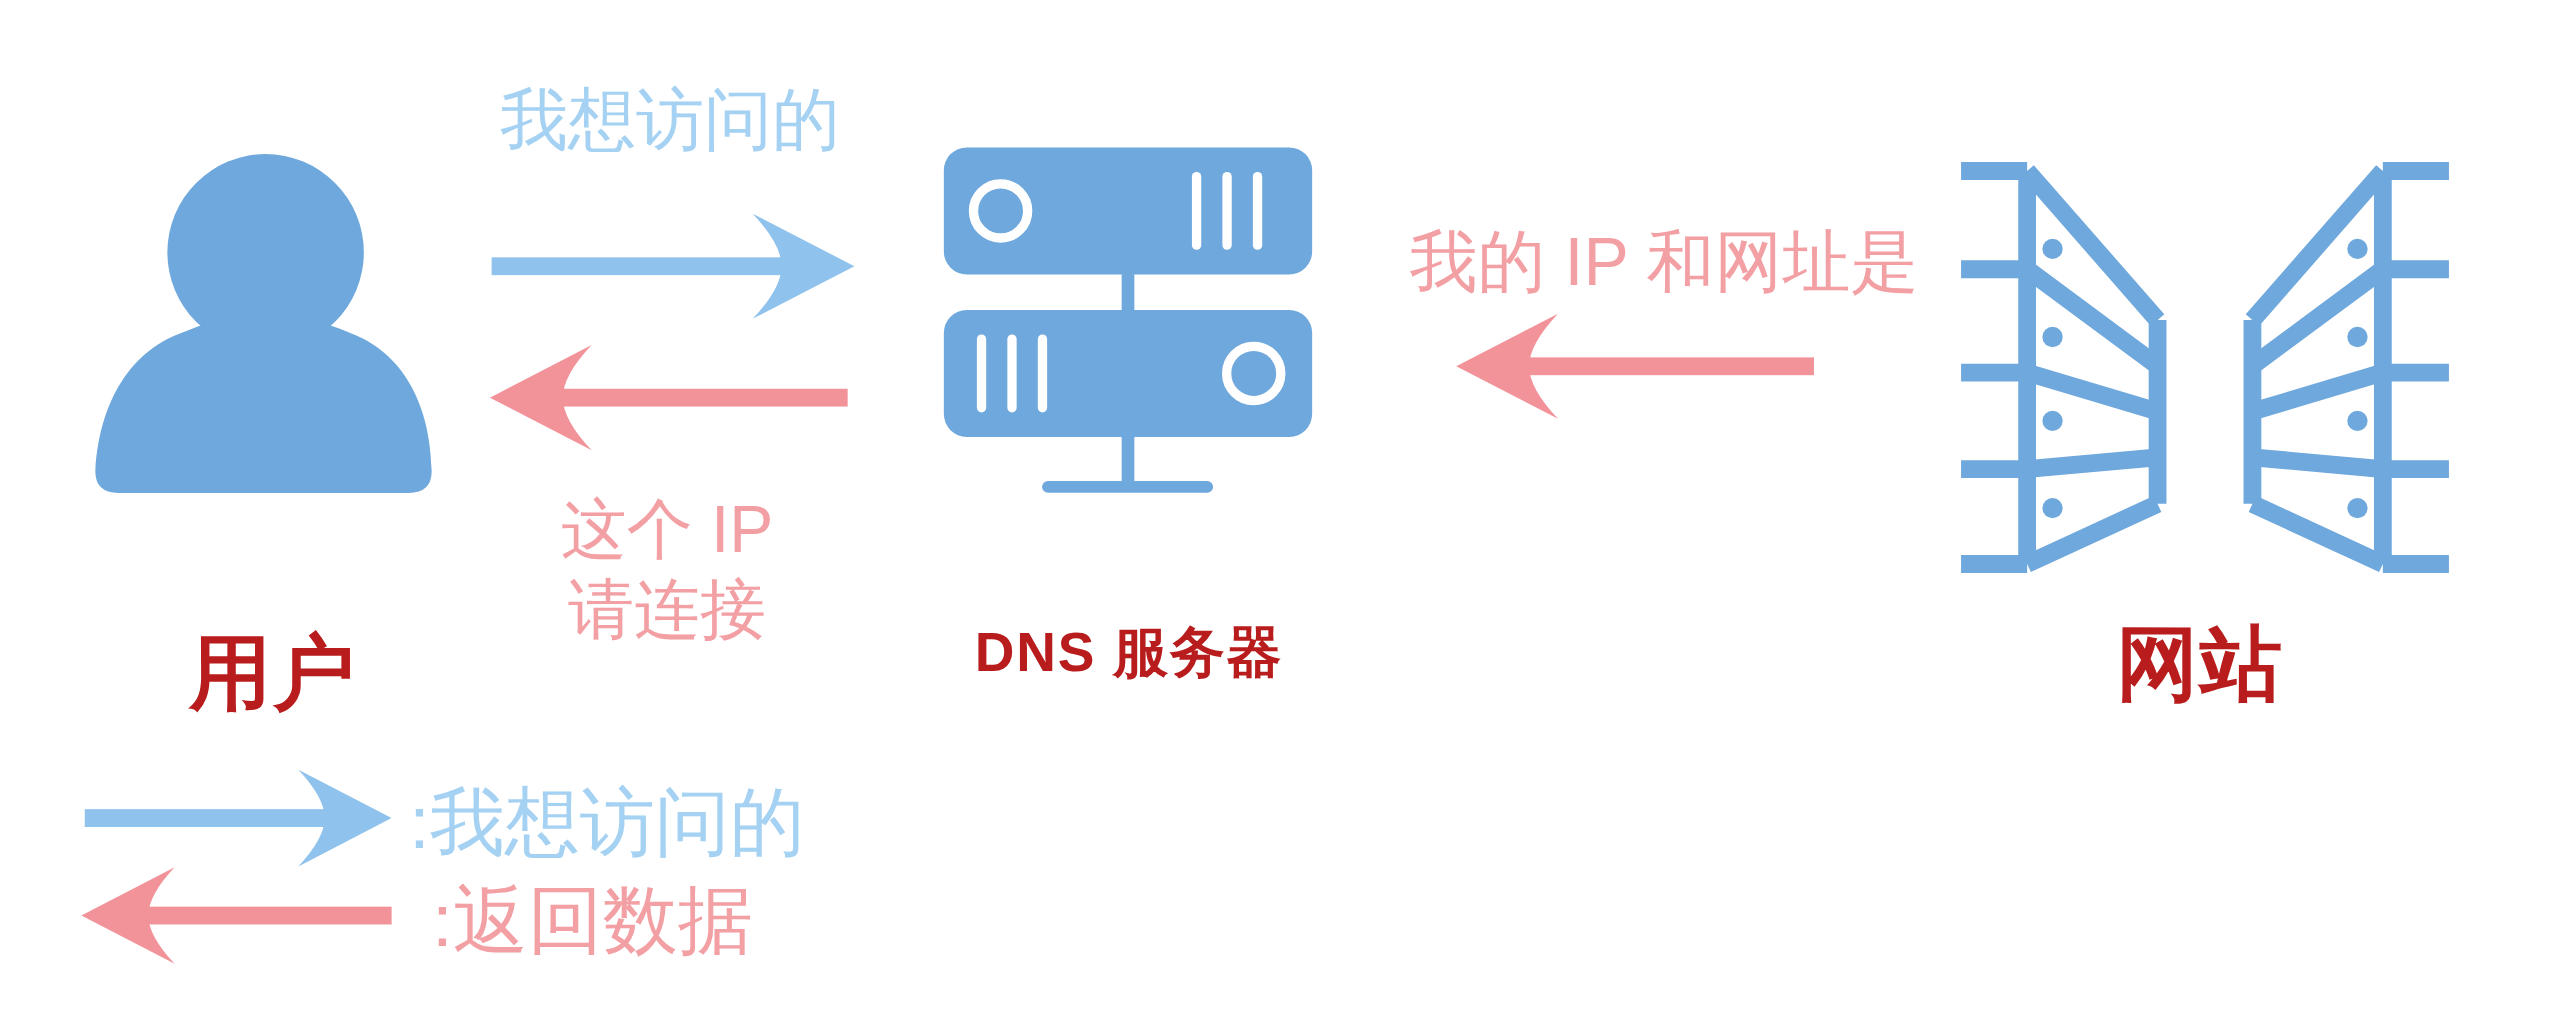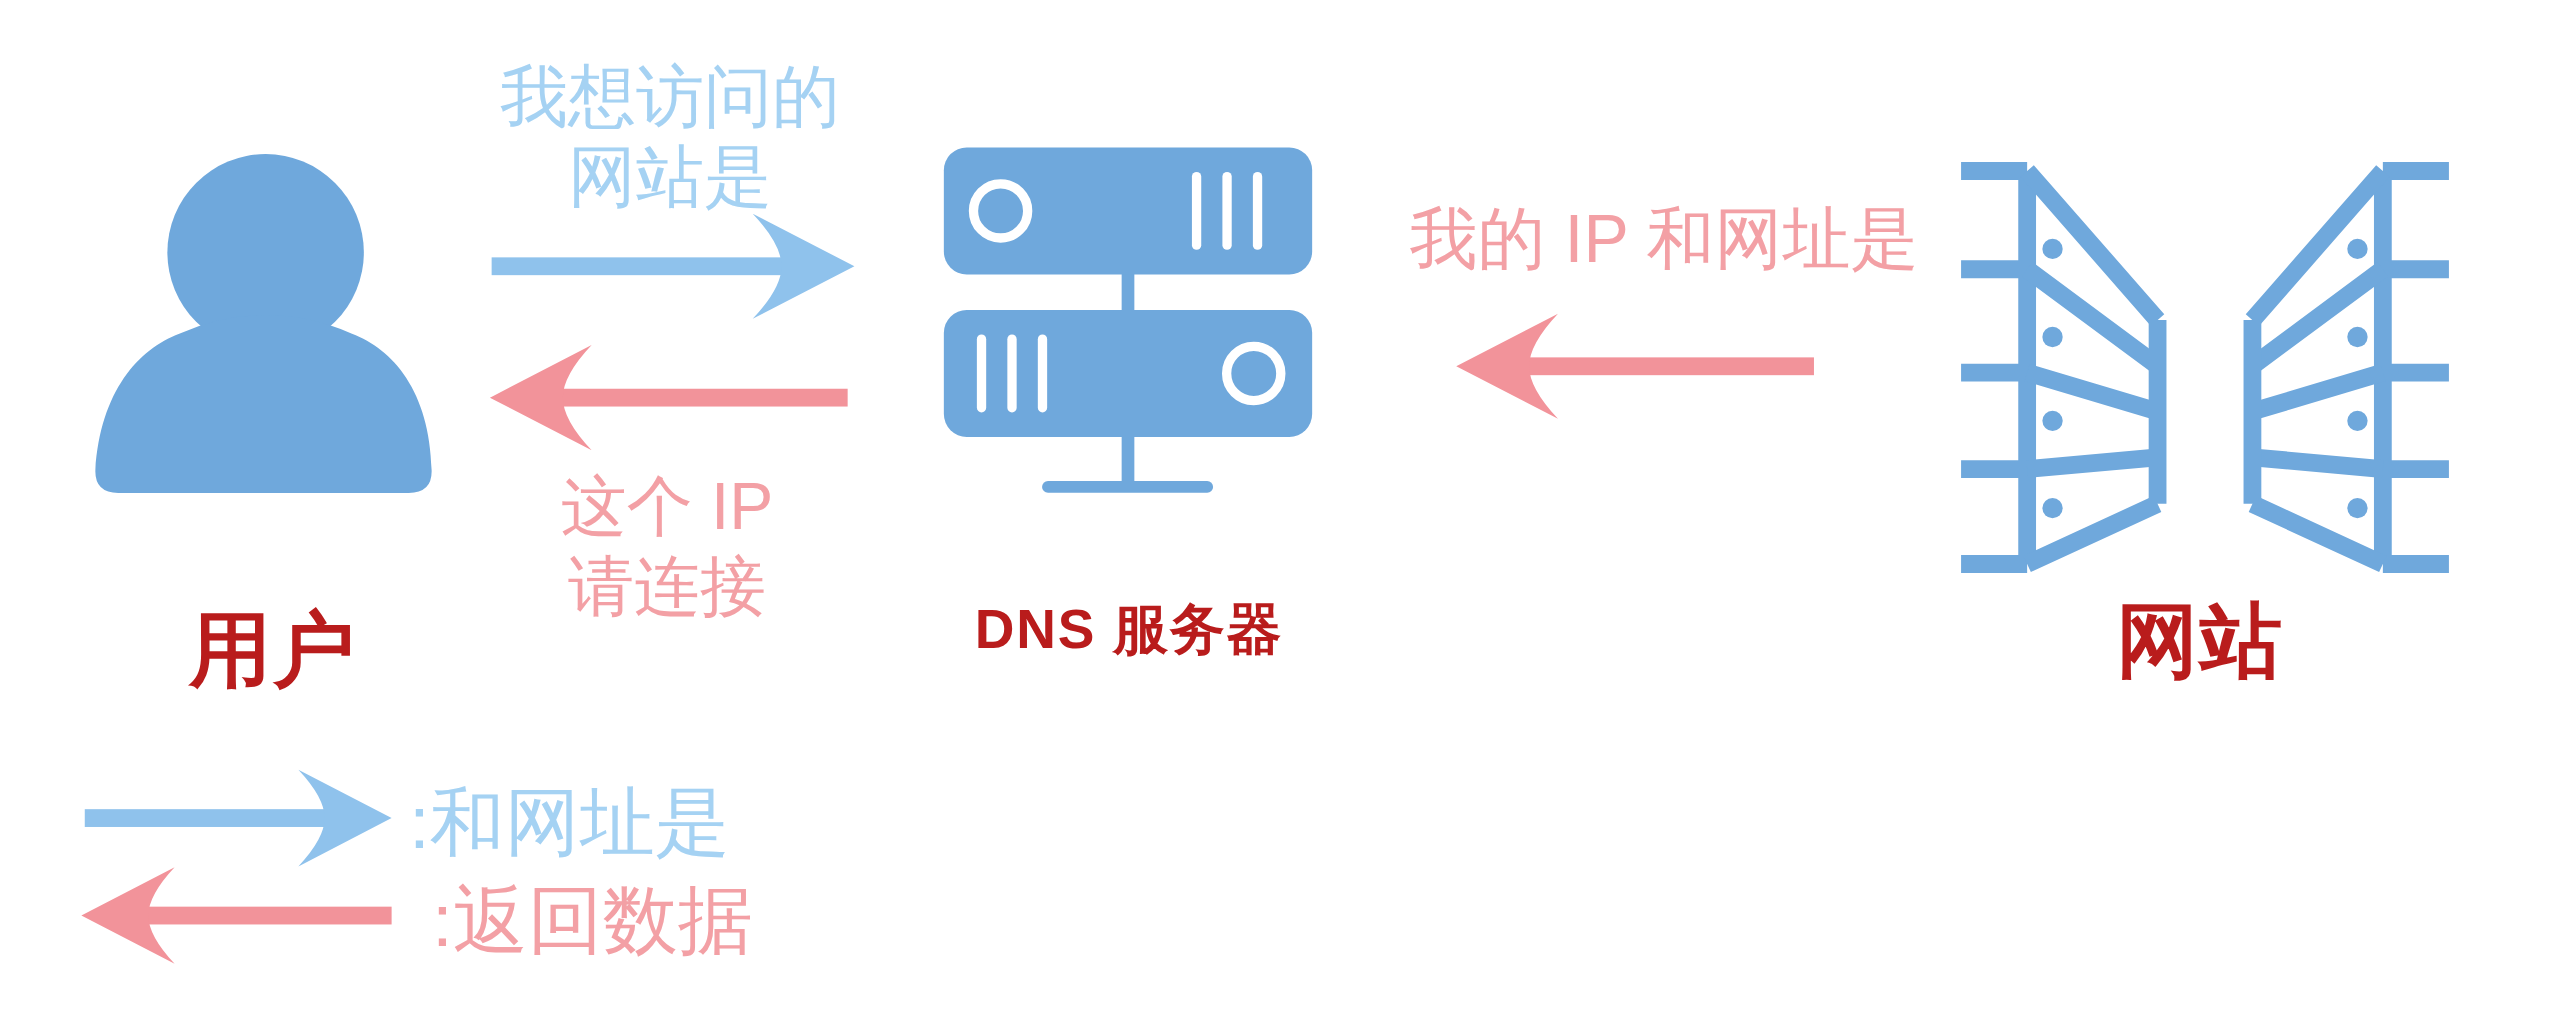--- a/index.html
+++ b/index.html
@@ -1,19 +1,19 @@
 <!DOCTYPE html>
 <html style="font-size:13.6px"><head>
 <meta charset="utf-8">
 <style>
   html,body{margin:0;padding:0;background:#ffffff;}
   body{width:2576px;height:1025px;position:relative;overflow:hidden;
        font-family:"Liberation Sans","DejaVu Sans",sans-serif;}
   .abs{position:absolute;}
-  .centered{transform:translateX(-50%);text-align:center;}
+  .centered{transform:translateX(-50%);text-align:center;margin-top:23px;}
   .msg{font-weight:400;white-space:nowrap;}
   .msg-blue{color:#A5D2F3;}
   .msg-pink{color:#F3A0A5;}
   .node-label{color:#b91c1c;font-weight:700;white-space:nowrap;letter-spacing:1.7px;}
   .legend-text{font-size:75px;font-weight:400;white-space:nowrap;}
   svg{display:block;}
 </style>
 </head>
 <body>
 
@@ -83,32 +83,31 @@
   </g>
 
   <g fill="#F2939A">
     <rect x="172" y="1069.5" width="290" height="21"></rect>
     <path transform="translate(96,1080) scale(-1,1)" d="M 0 0 L -110 -57 Q -79 -24 -79 0 Q -79 24 -110 57 Z"></path>
   </g>
 </svg>
 
 <div class="abs centered msg msg-blue" style="left:670px;top:56px;font-size:68px;line-height:80px;">
   <span style="display:block">我想访问的</span>
-  <span style="display:block">网站是</span>
 </div>
 
 <div class="abs centered msg msg-pink" style="left:667px;top:466px;font-size:66px;line-height:80px;">
   <span style="display:block">这个 IP</span>
   <span style="display:block">请连接</span>
 </div>
 
 <div class="abs centered msg msg-pink" style="left:1664px;top:197px;font-size:68px;line-height:83px;">我的 IP 和网址是</div>
 
 <div class="abs centered node-label" style="left:273px;top:596px;font-size:82px;">用户</div>
 
 <div class="abs centered node-label" style="left:1129px;top:593px;font-size:55px;">DNS 服务器</div>
 
 <div class="abs centered node-label" style="left:2200px;top:587px;font-size:82px;">网站</div>
 
-<div class="abs legend-text msg-blue" style="left:409px;top:773px;">:和网址是</div>
+<div class="abs legend-text msg-blue" style="left:409px;top:773px;">:我想访问的</div>
 
 <div class="abs legend-text msg-pink" style="left:432px;top:871px;">:返回数据</div>
 
 
 </body></html>

